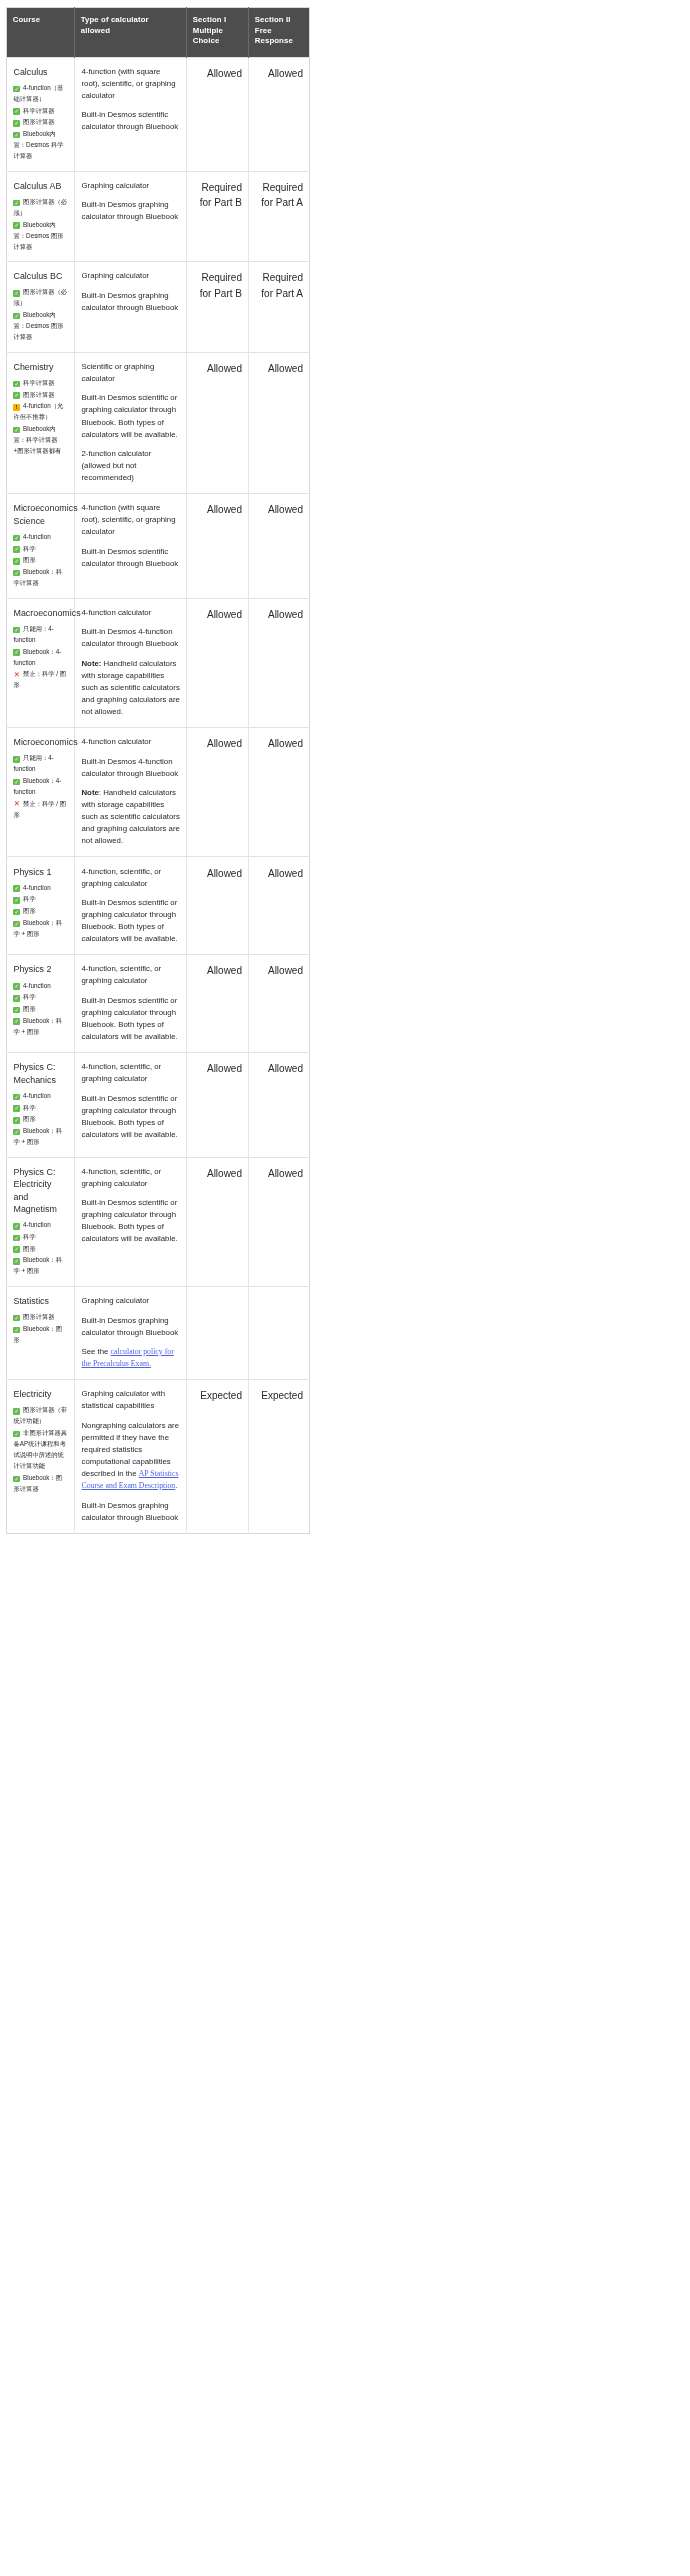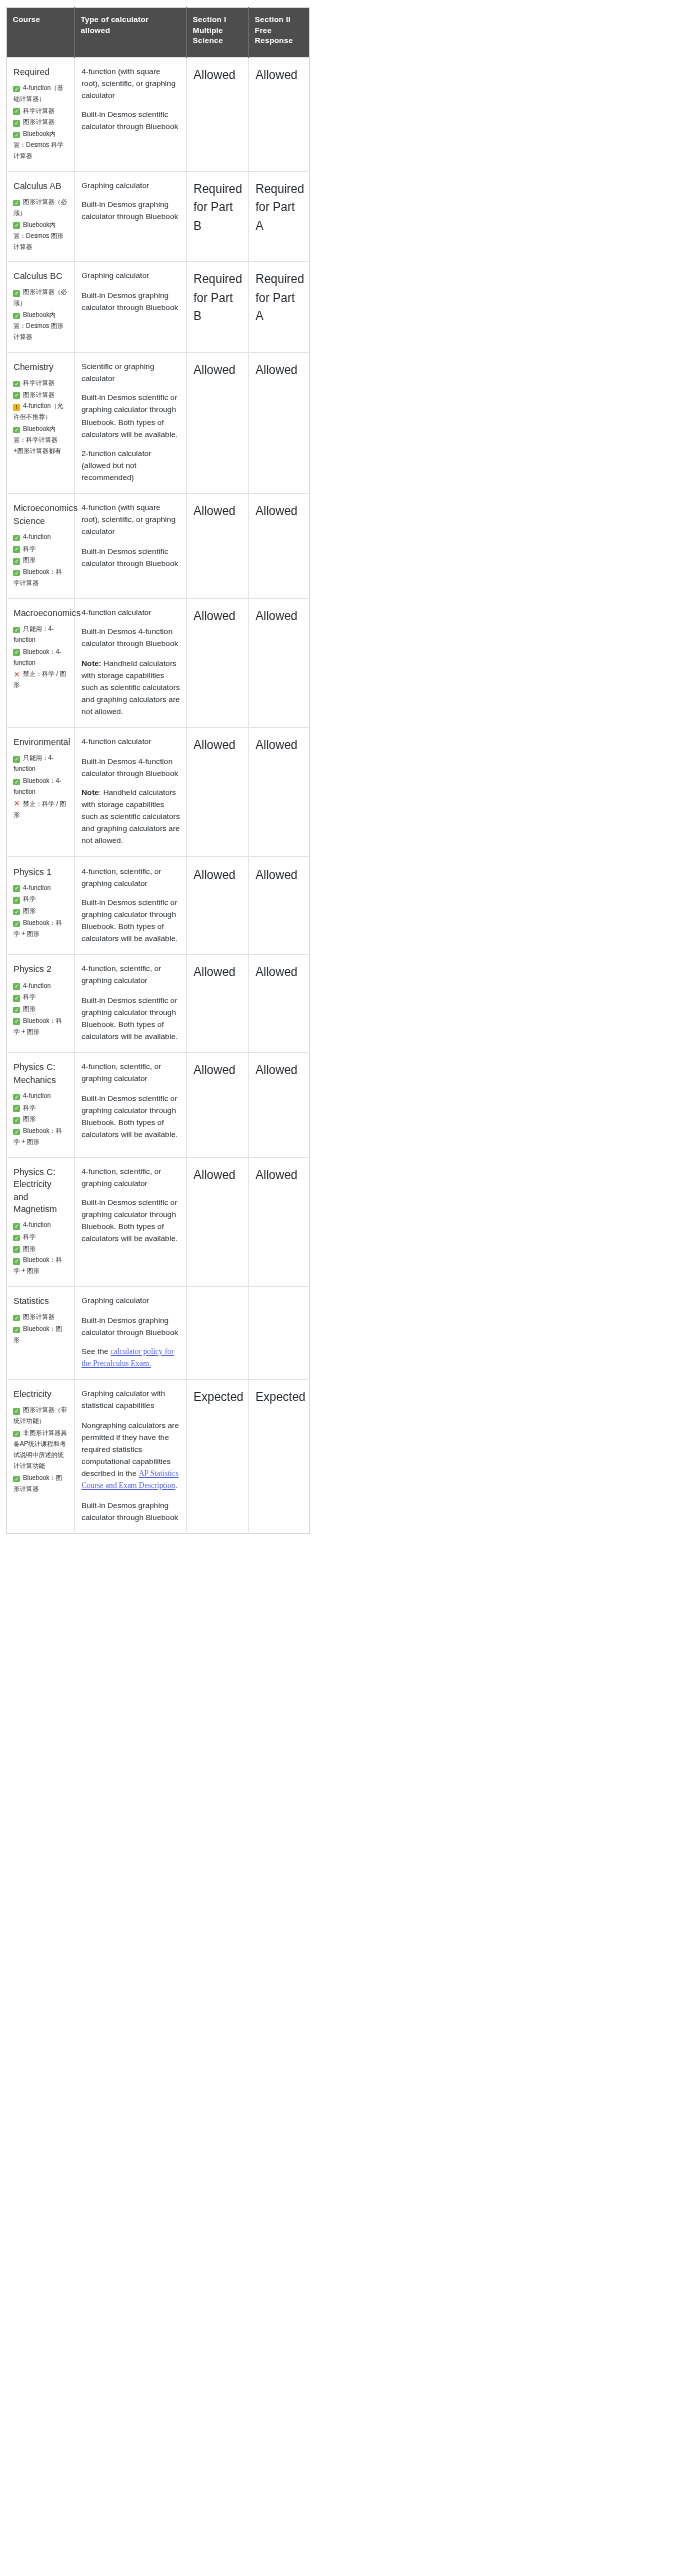--- a/index.html
+++ b/index.html
@@ -93,45 +93,45 @@
   .mark.no   { background: transparent; color: #e03020; font-size: 7.4px; font-weight: bold; }
 
   .body-text { margin: 0 0 7.4px 0; }
   .body-text:last-child { margin-bottom: 0; }
   .note-label { font-weight: bold; }
   a.link {
     color: #4e5fe8;
     text-decoration: underline;
     font-family: Liberation Serif, serif;
   }
-  .status-cell { font-size: 12px; line-height: 1.55; }
+  .status-cell { font-size: 10px; line-height: 1.55; text-align: right; }
 </style>
 </head>
 <body>
 
 <div class="page">
   <table class="calc-table">
     <colgroup>
       <col class="c-course">
         <col class="c-type">
         <col class="c-sec1">
         <col class="c-sec2">
     </colgroup>
     <thead>
       <tr>
         <th>Course</th>
         <th>Type of calculator allowed</th>
-        <th>Section I Multiple Science</th>
+        <th>Section I Multiple Choice</th>
         <th>Section II Free Response</th>
       </tr>
     </thead>
     <tbody id="tbody">
         <tr>
           <td>
-            <div class="course-name">Required</div>
+            <div class="course-name">Calculus</div>
             <ul class="notes">
               <li><span class="mark ok">✓</span><span>4-function（基础计算器）</span></li>
               <li><span class="mark ok">✓</span><span>科学计算器</span></li>
               <li><span class="mark ok">✓</span><span>图形计算器</span></li>
               <li><span class="mark ok">✓</span><span>Bluebook内置：Desmos 科学计算器</span></li>
             </ul>
           </td>
           <td>
             <div class="body-text">4-function (with square root), scientific, or graphing calculator</div>
             <div class="body-text">Built-in Desmos scientific calculator through Bluebook</div>
@@ -216,21 +216,21 @@
           <td>
             <div class="body-text">4-function calculator</div>
             <div class="body-text">Built-in Desmos 4-function calculator through Bluebook</div>
             <div class="body-text"><span class="note-label">Note:</span><span> Handheld calculators with storage capabilities such as scientific calculators and graphing calculators are not allowed.</span></div>
           </td>
           <td class="status-cell">Allowed</td>
           <td class="status-cell">Allowed</td>
         </tr>
         <tr>
           <td>
-            <div class="course-name">Environmental</div>
+            <div class="course-name">Microeconomics</div>
             <ul class="notes">
               <li><span class="mark ok">✓</span><span>只能用：4-function</span></li>
               <li><span class="mark ok">✓</span><span>Bluebook：4-function</span></li>
               <li><span class="mark no">✕</span><span>禁止：科学 / 图形</span></li>
             </ul>
           </td>
           <td>
             <div class="body-text">4-function calculator</div>
             <div class="body-text">Built-in Desmos 4-function calculator through Bluebook</div>
             <div class="body-text"><span class="note-label">Note</span><span>: Handheld calculators with storage capabilities such as scientific calculators and graphing calculators are not allowed.</span></div>

